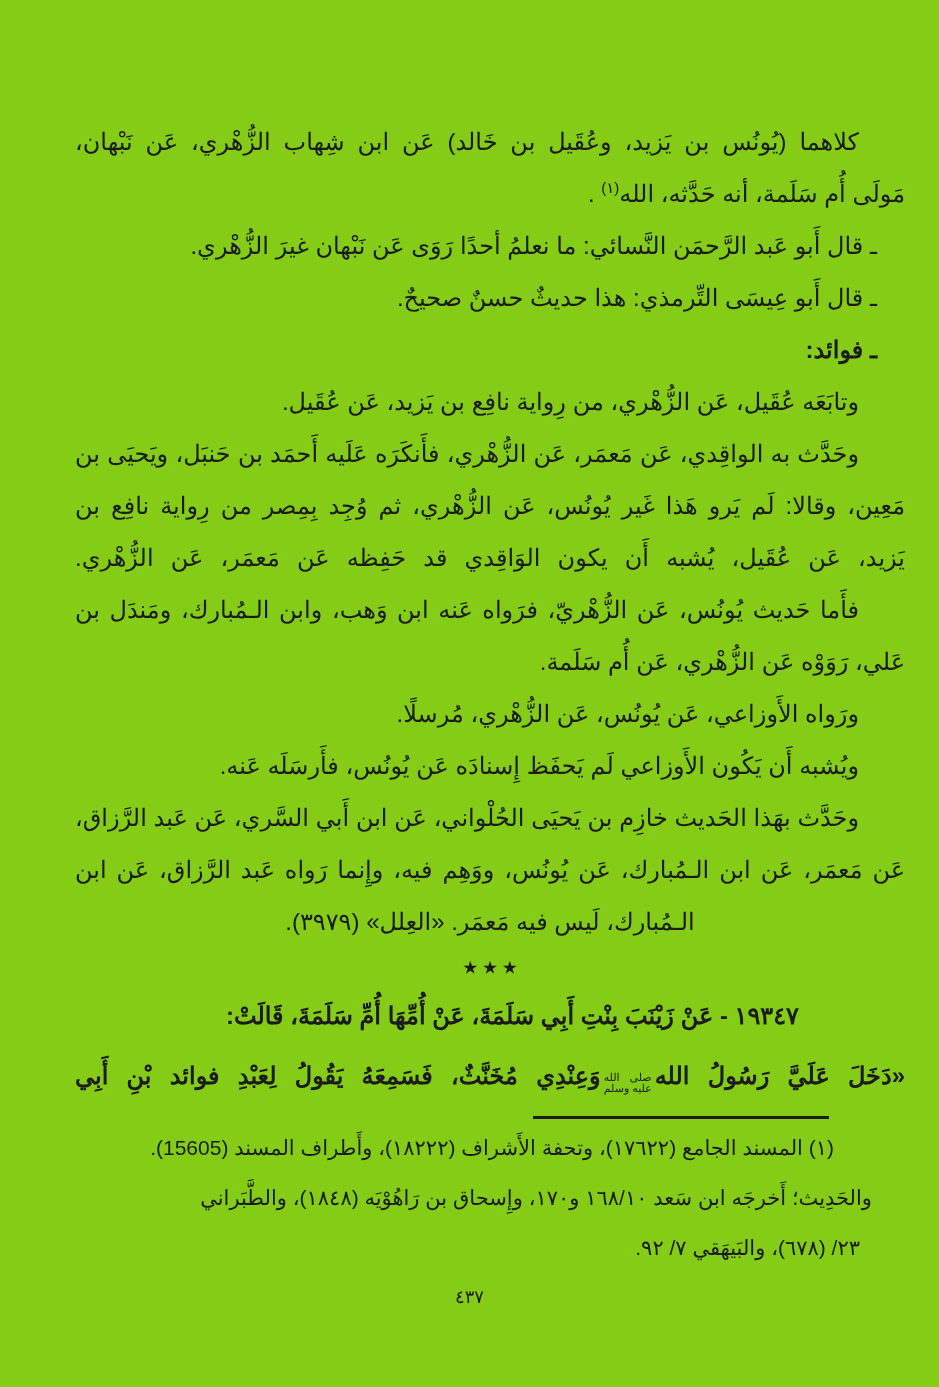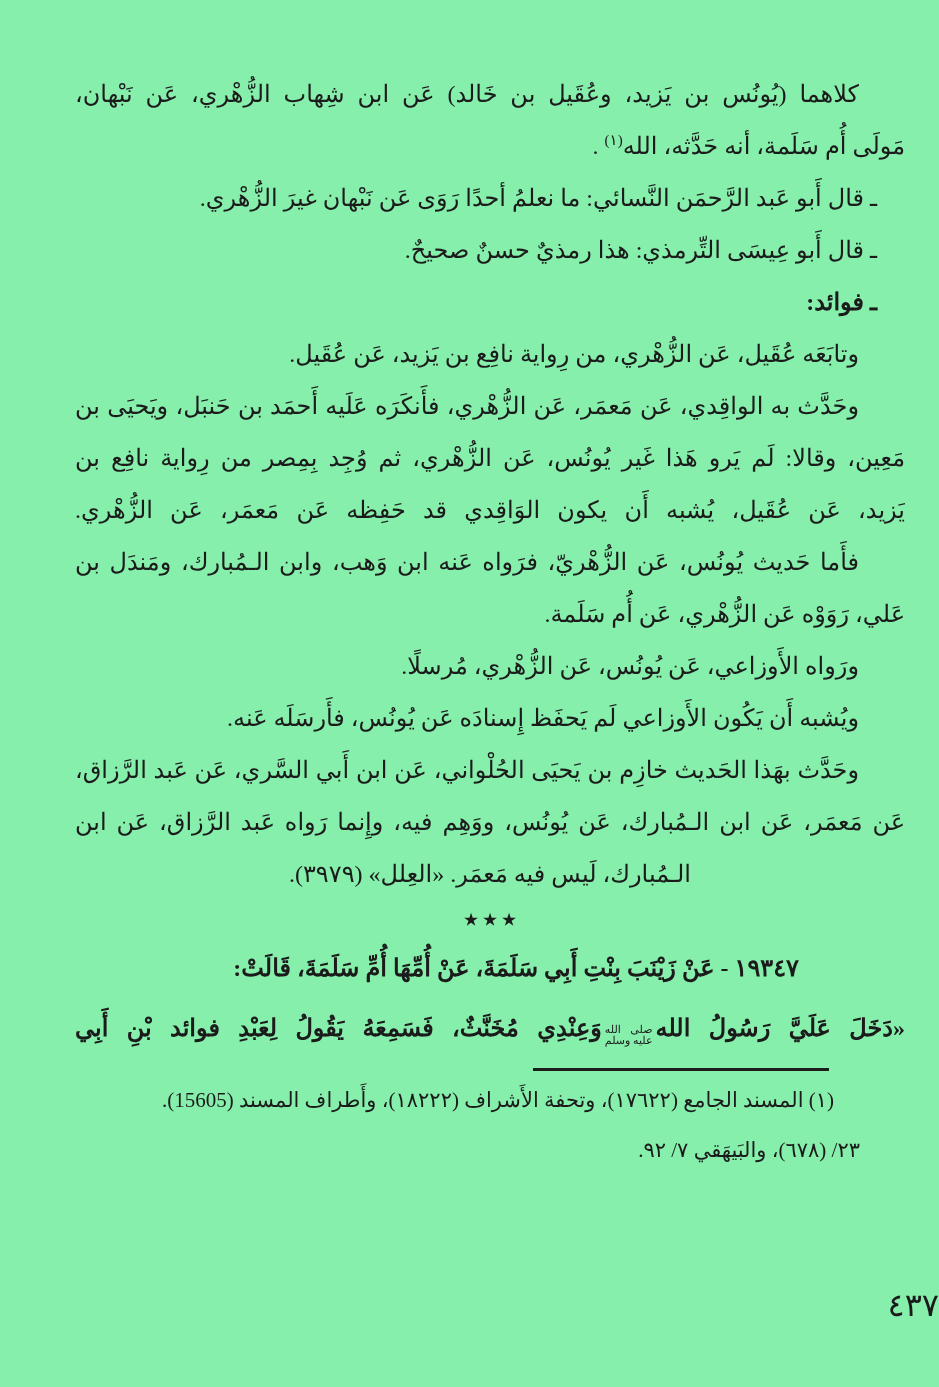--- a/index.html
+++ b/index.html
@@ -5,26 +5,26 @@
   html, body {
     margin: 0;
     padding: 0;
     background: #e8e8e6;
   }
   .book-page {
     position: relative;
     width: 939px;
     height: 1387px;
     margin: 0 auto;
-    background: #86efac;
+    background: #84cc16;
     color: #1b1b1b;
     direction: rtl;
-    font-family: Liberation Serif, serif;
+    font-family: Liberation Sans, sans-serif;
     box-sizing: border-box;
-    padding: 68px 34px 0 75px;
+    padding: 116px 34px 0 75px;
     overflow: hidden;
   }
   .main-text { }
   .ln {
     height: 52px;
     line-height: 52px;
     font-size: 24px;
     text-align: right;
     overflow: hidden;
     white-space: normal;
@@ -79,34 +79,35 @@
     overflow: hidden;
   }
   .footnotes { padding-right: 33px; }
   .fn-first { padding-right: 38px; }
   .fn-last  { padding-right: 12px; }
   .page-number {
     position: absolute;
     left: 0;
     right: 0;
     top: 1286px;
-    font-size: 32px;
+    text-align: center;
+    font-size: 18px;
     color: #1b1b1b;
   }
 </style>
 </head>
 <body>
 
 <div class="book-page">
 
   <div class="main-text">
     <div class="ln indent just">كلاهما (يُونُس بن يَزيد، وعُقَيل بن خَالد) عَن ابن شِهاب الزُّهْري، عَن نَبْهان،</div>
     <div class="ln"><span>مَولَى أُم سَلَمة، أنه حَدَّثه، الله</span><sup class="fnref">(١)</sup><span> .</span></div>
     <div class="ln dash">ـ قال أَبو عَبد الرَّحمَن النَّسائي: ما نعلمُ أحدًا رَوَى عَن نَبْهان غيرَ الزُّهْري.</div>
-    <div class="ln dash">ـ قال أَبو عِيسَى التِّرمذي: هذا رمذيٌ حسنٌ صحيحٌ.</div>
+    <div class="ln dash">ـ قال أَبو عِيسَى التِّرمذي: هذا حديثٌ حسنٌ صحيحٌ.</div>
     <div class="ln dash bold">ـ فوائد:</div>
     <div class="ln indent">وتابَعَه عُقَيل، عَن الزُّهْري، من رِواية نافِع بن يَزيد، عَن عُقَيل.</div>
     <div class="ln indent just">وحَدَّث به الواقِدي، عَن مَعمَر، عَن الزُّهْري، فأَنكَرَه عَلَيه أَحمَد بن حَنبَل، ويَحيَى بن</div>
     <div class="ln just">مَعِين، وقالا: لَم يَرو هَذا غَير يُونُس، عَن الزُّهْري، ثم وُجِد بِمِصر من رِواية نافِع بن</div>
     <div class="ln just">يَزيد، عَن عُقَيل، يُشبه أَن يكون الوَاقِدي قد حَفِظه عَن مَعمَر، عَن الزُّهْري.</div>
     <div class="ln indent just">فأَما حَديث يُونُس، عَن الزُّهْريّ، فرَواه عَنه ابن وَهب، وابن الـمُبارك، ومَندَل بن</div>
     <div class="ln">عَلي، رَوَوْه عَن الزُّهْري، عَن أُم سَلَمة.</div>
     <div class="ln indent">ورَواه الأَوزاعي، عَن يُونُس، عَن الزُّهْري، مُرسلًا.</div>
     <div class="ln indent">ويُشبه أَن يَكُون الأَوزاعي لَم يَحفَظ إِسنادَه عَن يُونُس، فأَرسَلَه عَنه.</div>
     <div class="ln indent just">وحَدَّث بهَذا الحَديث خازِم بن يَحيَى الحُلْواني، عَن ابن أَبي السَّري، عَن عَبد الرَّزاق،</div>
@@ -118,18 +119,19 @@
 
   <div class="hadith">
     <div class="ln hadith-first">١٩٣٤٧ - عَنْ زَيْنَبَ بِنْتِ أَبِي سَلَمَةَ، عَنْ أُمِّهَا أُمِّ سَلَمَةَ، قَالَتْ:</div>
     <div class="ln just"><span>«دَخَلَ عَلَيَّ رَسُولُ الله</span><span class="saw"><span>صلى الله</span><span>عليه وسلم</span></span><span>وَعِنْدِي مُخَنَّثٌ، فَسَمِعَهُ يَقُولُ لِعَبْدِ فوائد بْنِ أَبِي</span></div>
   </div>
 
   <div class="footnote-divider"></div>
 
   <div class="footnotes">
     <div class="fn-line fn-first">(١) المسند الجامع (١٧٦٢٢)، وتحفة الأَشراف (١٨٢٢٢)، وأَطراف المسند (15605).</div>
+    <div class="fn-line">والحَدِيث؛ أَخرجَه ابن سَعد ١٦٨/١٠ و١٧٠، وإِسحاق بن رَاهُوْيَه (١٨٤٨)، والطَّبَراني</div>
     <div class="fn-line fn-last">٢٣/ (٦٧٨)، والبَيهَقي ٧/ ٩٢.</div>
   </div>
 
   <div class="page-number">٤٣٧</div>
 
 </div>
 
 </body></html>

